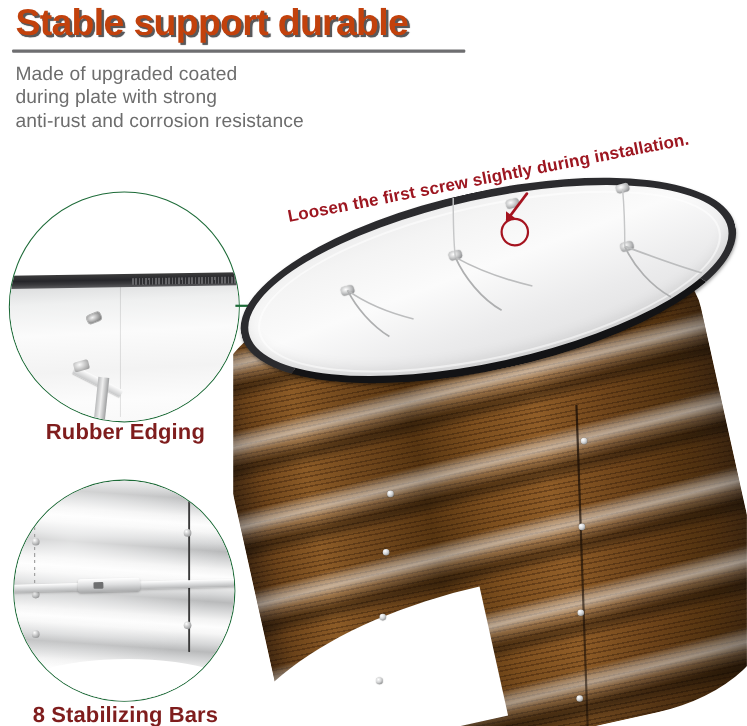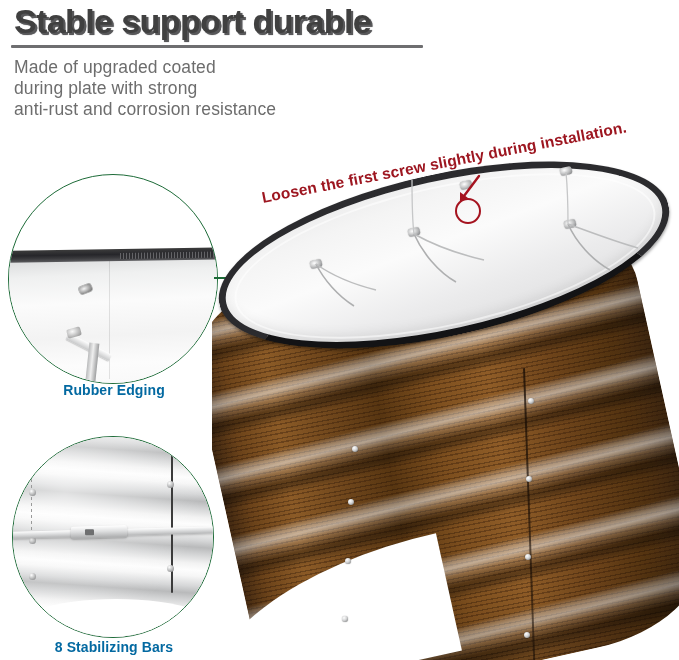--- a/index.html
+++ b/index.html
@@ -4,21 +4,21 @@
 <style>
   html,body{margin:0;padding:0;background:#ffffff;}
   body{width:679px;height:660px;overflow:hidden;
        font-family:"Liberation Sans","DejaVu Sans",sans-serif;}
   #root{position:relative;width:679px;height:660px;background:#fff;overflow:hidden;}
 
   
   .title{
     position:absolute; left:14px; top:2px;
     font-size:34px; font-weight:bold; letter-spacing:-0.6px;
-    color:#404040;
+    color:#c2410c;
     text-shadow:2px 2px 0 #58585a, 2px 2px 1px #58585a;
     white-space:nowrap;
     text-align:right;
   }
   .title-rule{
     position:absolute; left:11px; top:45px; width:412px; height:3px;
     background:#6e6e70;border-radius:1px;
   }
   .subtitle{
     position:absolute; left:14px; top:57px; width:430px;
@@ -27,21 +27,21 @@
   }
 
   
   .callout{position:absolute;}
   .callout .disc{
     position:absolute;left:0;top:0;border-radius:50%;
     border:1.6px solid #1d6b38; overflow:hidden; background:#fff;
   }
   .callout .cap{
     position:absolute; width:100%; text-align:center;
-    font-size:14px; font-weight:bold; color:#0369a1; letter-spacing:0.1px;
+    font-size:20px; font-weight:bold; color:#7f1d1d; letter-spacing:0.1px;
   }
   .connector{position:absolute;height:1.6px;background:#1d6b38;}
 
   
   #c1{left:8px;top:174px;width:212px;height:232px;}
   #c1 .disc{width:208px;height:208px;}
   #c1 .cap{top:208px;}
   .z1-metal{
     position:absolute;left:-6px;top:84px;width:224px;height:130px;
     background:

